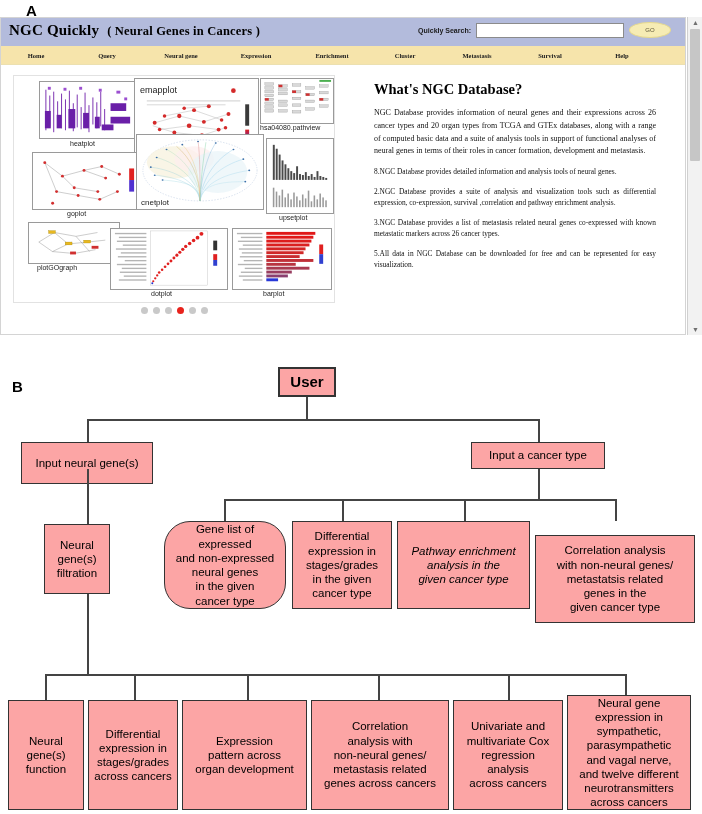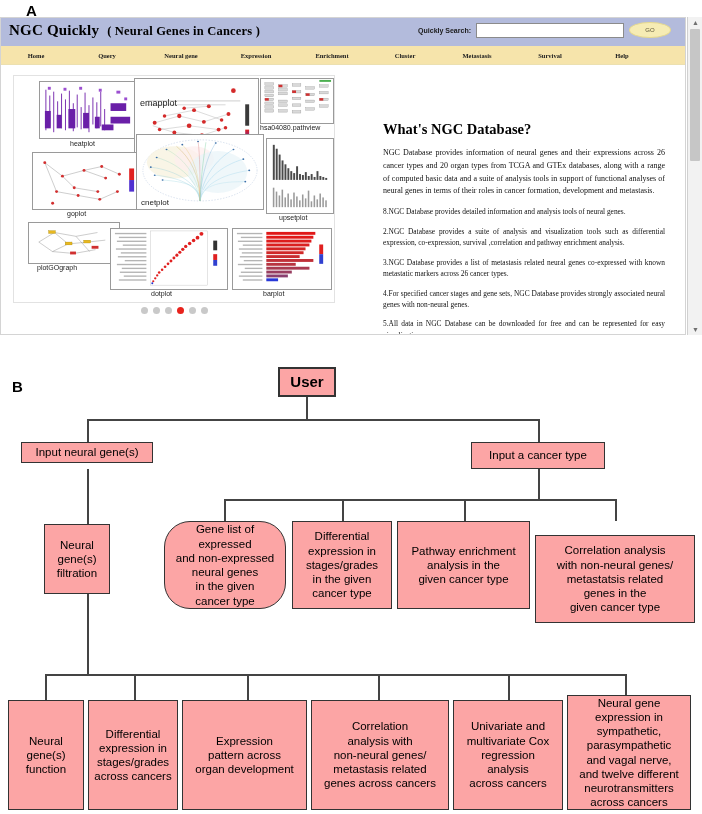--- a/index.html
+++ b/index.html
@@ -94,21 +94,21 @@
   }
   #carousel-dots{
     position:absolute;left:12px;top:242px;width:322px;
     display:flex;justify-content:center;gap:5px;
   }
   .dot{width:7px;height:7px;border-radius:50%;background:#c9c9c9;cursor:pointer;}
   .dot.active{background:#e8231c;}
 
   
   #about{
-    position:absolute;left:382px;top:16px;width:282px;margin-top:40px;
+    position:absolute;left:373px;top:16px;width:282px;
   }
   #about-title{
     font-family:"Liberation Serif",serif;font-weight:bold;font-size:14.5px;
     margin:0 0 9px 0;
   }
   .about-p{
     font-family:"Liberation Serif",serif;font-size:7.4px;line-height:1.55;
     margin:0 0 8px 0;text-align:justify;color:#111;
   }
   #about-intro{font-size:8px;line-height:1.6;}
@@ -223,21 +223,21 @@
           </g>
           <rect x="112" y="26" width="4" height="22" fill="#3a3a3a"></rect>
           <rect x="112" y="52" width="4" height="14" fill="url(#g1)"></rect>
           <defs>
               <linearGradient id="g1" x1="0" y1="0" x2="0" y2="1">
                 <stop offset="0" stop-color="#e02020"></stop>
                 <stop offset="1" stop-color="#2030e0"></stop>
               </linearGradient>
             </defs>
         </svg>
-        <div class="tile-label" style="left:4px;top:19px;font-size:9px;background:transparent;">emapplot</div>
+        <div class="tile-label" style="left:4px;top:6px;font-size:9px;background:transparent;">emapplot</div>
       </div>
 
       <div class="tile" style="left:246px;top:2px;width:74px;height:46px;">
         <svg width="100%" height="100%" viewBox="0 0 74 46" preserveAspectRatio="none">
           <g fill="#d9d9d9" stroke="#888" stroke-width=".3">
             <rect x="4" y="4" width="9" height="2.6"></rect>
               <rect x="4" y="8" width="9" height="2.6"></rect>
             <rect x="4" y="12" width="9" height="2.6"></rect>
               <rect x="4" y="16" width="9" height="2.6"></rect>
             <rect x="4" y="20" width="9" height="2.6"></rect>
@@ -501,21 +501,20 @@
         <div class="dot"></div>
       </div>
 
     <div id="about">
       <div id="about-title">What's NGC Database?</div>
       <p class="about-p" id="about-intro">NGC Database provides information of neural genes and their expressions across 26 cancer types and 20 organ types from TCGA and GTEx databases, along with a range of computed basic data and a suite of analysis tools in support of functional analyses of neural genes in terms of their roles in cancer formation, development and metastasis.</p>
       <div id="about-points">
           <p class="about-p">8.NGC Database provides detailed information and analysis tools of neural genes.</p>
           <p class="about-p">2.NGC Database provides a suite of analysis and visualization tools such as differential expression, co-expression, survival ,correlation and pathway enrichment analysis.</p>
           <p class="about-p">3.NGC Database provides a list of metastasis related neural genes co-expressed with known metastatic markers across 26 cancer types.</p>
-          <p class="about-p">4.For specified cancer stages and gene sets, NGC Database provides strongly associated neural genes with non-neural genes.</p>
           <p class="about-p">5.All data in NGC Database can be downloaded for free and can be represented for easy visualization.</p>
         </div>
     </div>
   </div>
 </div>
 
 <div id="scrollbar-track">
   <div class="sb-arrow" id="sb-arrow-up">▲</div>
   <div id="scrollbar-thumb"></div>
   <div class="sb-arrow" id="sb-arrow-down">▼</div>
@@ -525,42 +524,42 @@
 
 <div id="panel-b">
 
   <div class="fbox" id="box-user" style="left:278px;top:12px;width:58px;height:30px;">User</div>
 
   <div class="fline vline" style="left:306px;top:42px;height:22px;"></div>
   <div class="fline hline" style="left:87px;top:64px;width:452px;"></div>
   <div class="fline vline" style="left:87px;top:64px;height:23px;"></div>
   <div class="fline vline" style="left:538px;top:64px;height:23px;"></div>
 
-  <div class="fbox" style="left:21px;top:87px;width:132px;height:21px;font-size:11.5px;">Input neural gene(s)</div>
+  <div class="fbox" style="left:21px;top:87px;width:132px;height:42px;font-size:11.5px;">Input neural gene(s)</div>
   <div class="fbox" style="left:471px;top:87px;width:134px;height:27px;font-size:11.5px;">Input a cancer type</div>
 
   <div class="fline vline" style="left:538px;top:114px;height:30px;"></div>
   <div class="fline hline" style="left:224px;top:144px;width:392px;"></div>
   <div class="fline vline" style="left:224px;top:144px;height:22px;"></div>
   <div class="fline vline" style="left:342px;top:144px;height:22px;"></div>
   <div class="fline vline" style="left:464px;top:144px;height:22px;"></div>
   <div class="fline vline" style="left:615px;top:144px;height:22px;"></div>
 
   <div class="fbox" style="left:164px;top:166px;width:122px;height:88px;font-size:11.5px;white-space:pre-line;border-radius:26px;">Gene list of
 expressed
 and non-expressed
 neural genes
 in the given
 cancer type</div>
   <div class="fbox" style="left:292px;top:166px;width:100px;height:88px;font-size:11.5px;white-space:pre-line;">Differential
 expression in
 stages/grades
 in the given
 cancer type</div>
-  <div class="fbox" style="left:397px;top:166px;width:133px;height:88px;font-size:11.5px;white-space:pre-line;">Pathway enrichment
+  <div class="fbox" style="left:397px;top:166px;width:133px;height:88px;font-size:11.5px;white-space:pre-line;font-style:italic;">Pathway enrichment
 analysis in the
 given cancer type</div>
   <div class="fbox" style="left:535px;top:180px;width:160px;height:88px;font-size:11.5px;white-space:pre-line;">Correlation analysis
 with non-neural genes/
 metastatsis related
 genes in the
 given cancer type</div>
 
   <div class="fline vline" style="left:87px;top:114px;height:55px;"></div>
   <div class="fbox" style="left:44px;top:169px;width:66px;height:70px;font-size:11.5px;white-space:pre-line;">Neural

